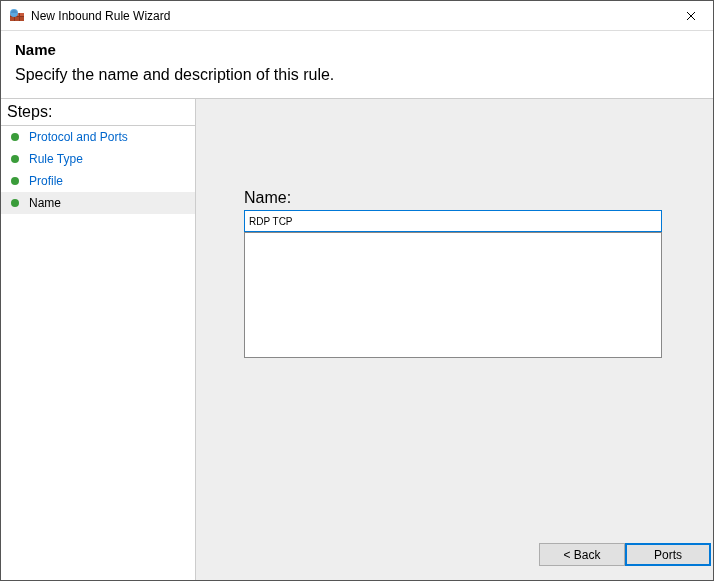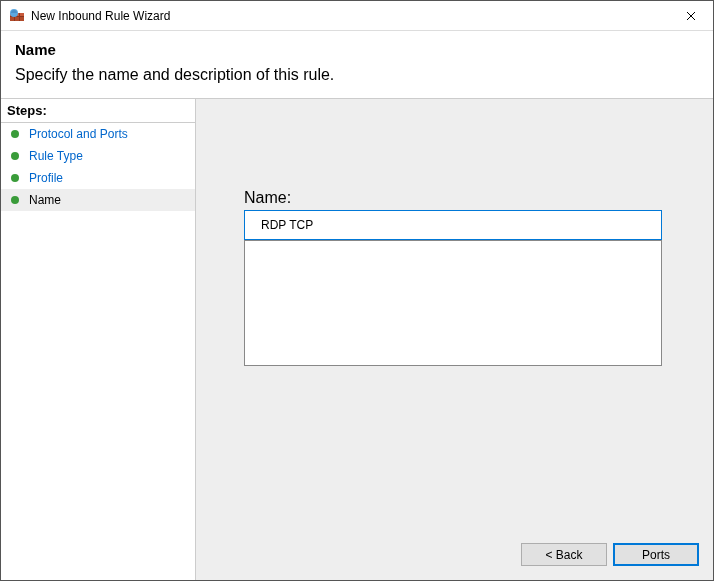--- a/index.html
+++ b/index.html
@@ -50,24 +50,24 @@
       min-height: 0;
     }
     .sidebar {
       width: 195px;
       background: #fff;
       border-right: 1px solid #ccc;
       display: flex;
       flex-direction: column;
     }
     .sidebar .steps-header {
-      font-weight: bold;
+      font-weight: normal;
       padding: 4px 6px;
       border-bottom: 1px solid #ccc;
-      font-size: 13px;
+      font-size: 16px;
     }
     .sidebar ul { list-style: none; }
     .sidebar li {
       display: flex;
       align-items: center;
       padding: 3px 6px 3px 10px;
       font-size: 12px;
       cursor: pointer;
       min-height: 22px;
     }
@@ -93,47 +93,46 @@
     .form-area {
       padding: 90px 30px 0 48px;
     }
     .form-label {
       font-size: 16px;
       margin-bottom: 3px;
       display: block;
     }
     .name-input {
       width: 418px;
-      height: 30px;
+      height: 22px;
       border: 1px solid #0078d7;
       background: #fff;
-      padding: 1px 16px;
+      padding: 1px 4px;
       font-family: inherit;
-      font-size: 12px;
+      font-size: 10px;
       outline: none;
     }
     .desc-label { margin-top: 18px; }
     .desc-textarea {
       width: 418px;
       height: 126px;
       border: 1px solid #888;
       background: #fff;
       padding: 3px 4px;
       font-family: inherit;
       font-size: 12px;
       resize: none;
       outline: none;
     }
 
     .button-row {
       position: absolute;
       bottom: 14px;
-      right: 14px;
-      display: flex;
-      gap: 6px;
+      right: 2px;
+      display: flex;
     }
     .btn {
       width: 86px;
       height: 23px;
       font-family: inherit;
       font-size: 12px;
       background: #e1e1e1;
       border: 1px solid #adadad;
       cursor: pointer;
     }

